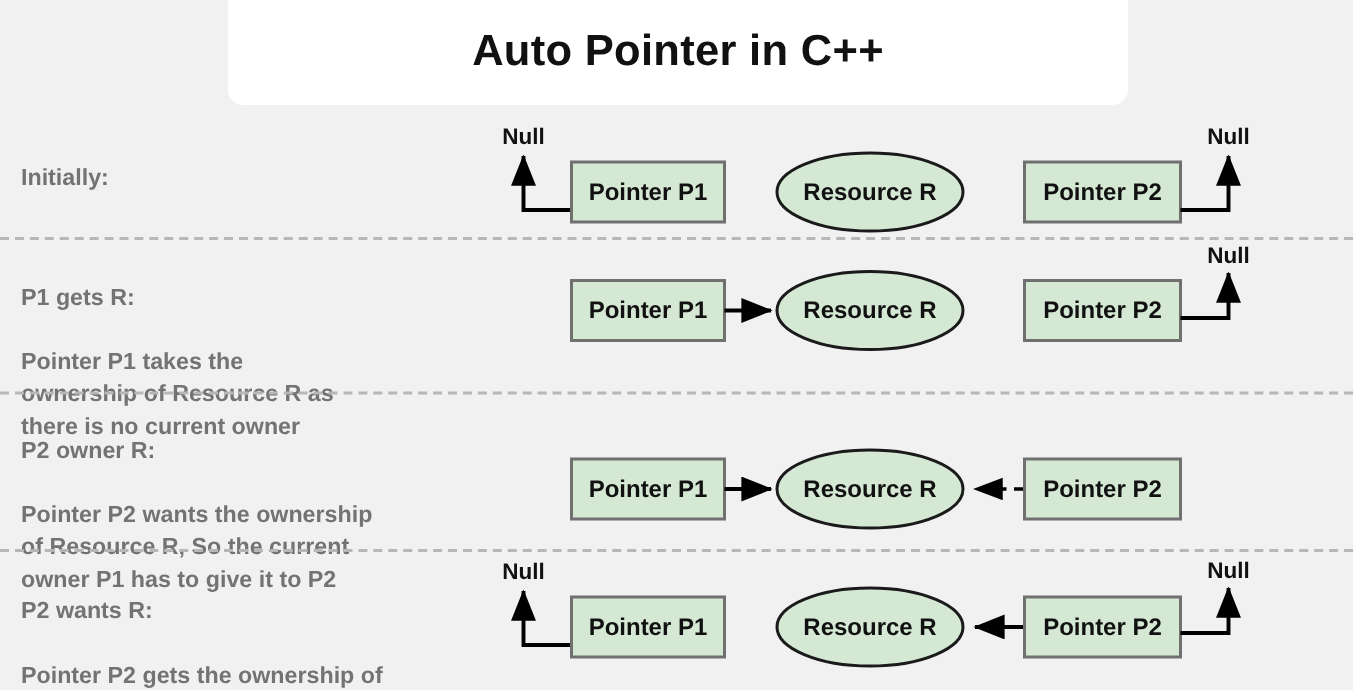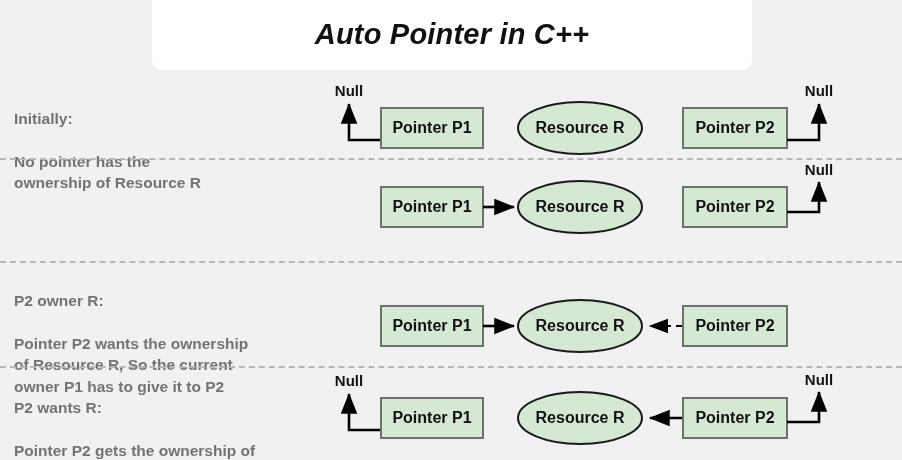--- a/index.html
+++ b/index.html
@@ -32,21 +32,20 @@
     display: flex;
     align-items: center;
     justify-content: center;
   }
   .title-text {
     font-size: 29px;
     font-weight: bold;
     color: #111111;
     letter-spacing: 0.2px;
     padding-top: 8px;
-    font-style: italic;
   }
   .row-desc {
     position: absolute;
     left: 14px;
     font-size: 15.5px;
     font-weight: bold;
     color: #737373;
     line-height: 21.5px;
     width: 320px;
     white-space: pre-line;
@@ -107,24 +106,28 @@
 <body>
 
 <div id="stage">
 
   <div class="title-card">
     <div class="title-text">Auto Pointer in C++</div>
   </div>
 
   <div class="row-desc" style="top:86px;">
     <span>Initially:</span><br>
-    <span>No pointer has the
-ownership of Resource R</span>
-  </div>
-
+  </div>
+
+  <div class="row-desc" style="top:166px;">
+    <span>P1 gets R:</span><br>
+    <span>Pointer P1 takes the
+ownership of Resource R as
+there is no current owner</span>
+  </div>
 
   <div class="row-desc" style="top:268px;">
     <span>P2 owner R:</span><br>
     <span>Pointer P2 wants the ownership
 of Resource R, So the current
 owner P1 has to give it to P2</span>
   </div>
 
   <div class="row-desc" style="top:375px;">
     <span>P2 wants R:</span><br>

